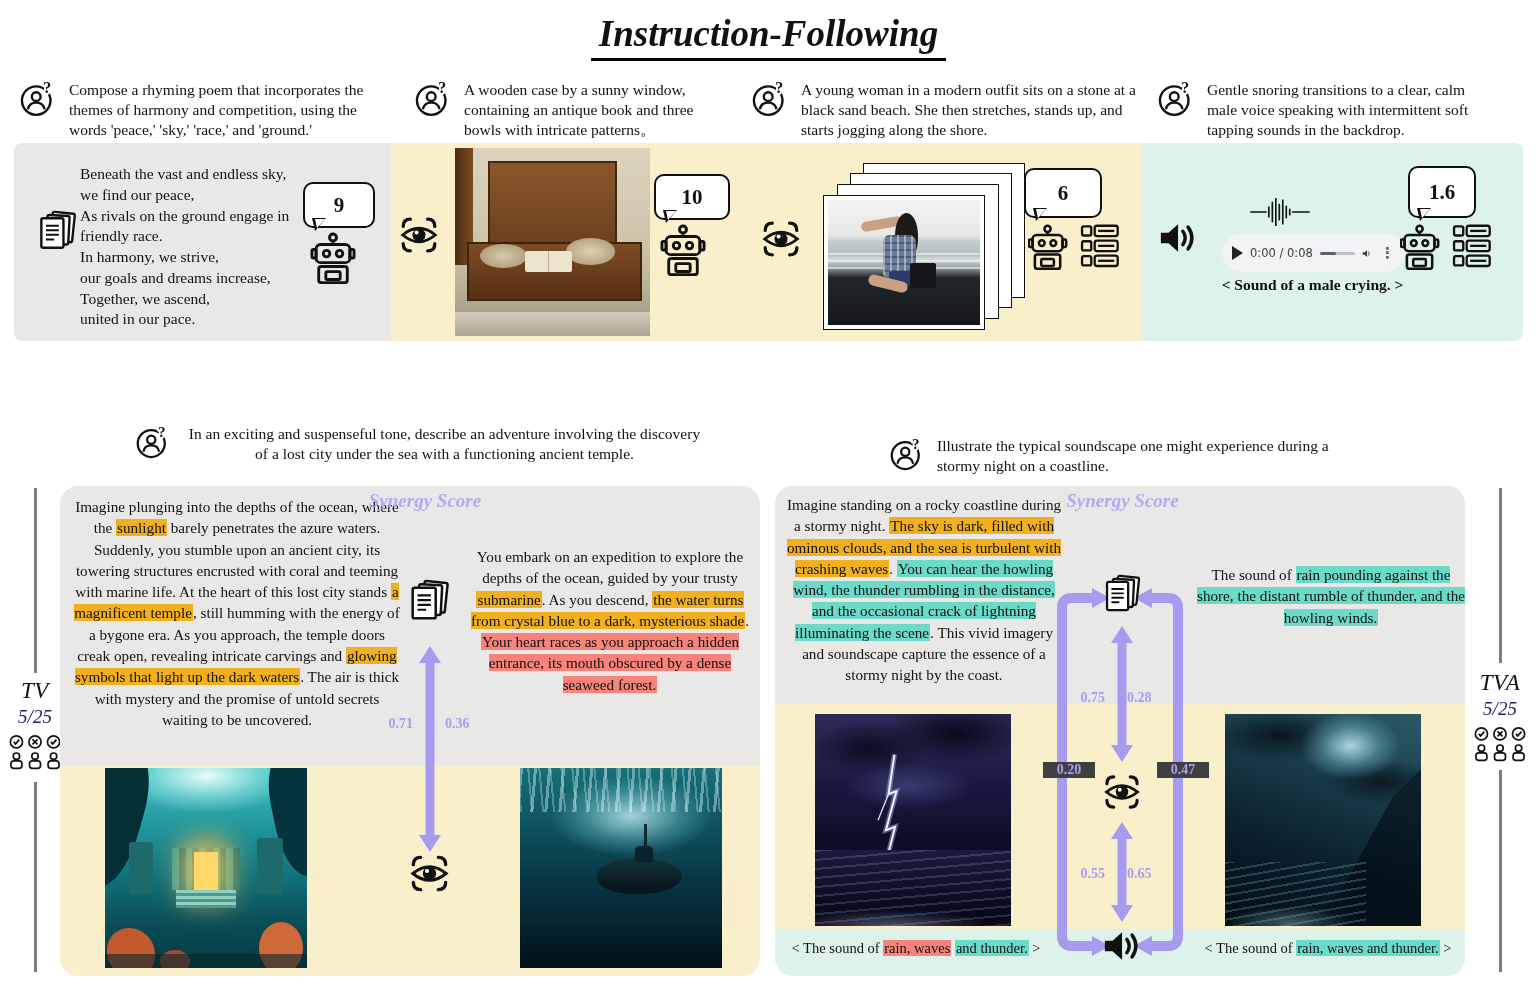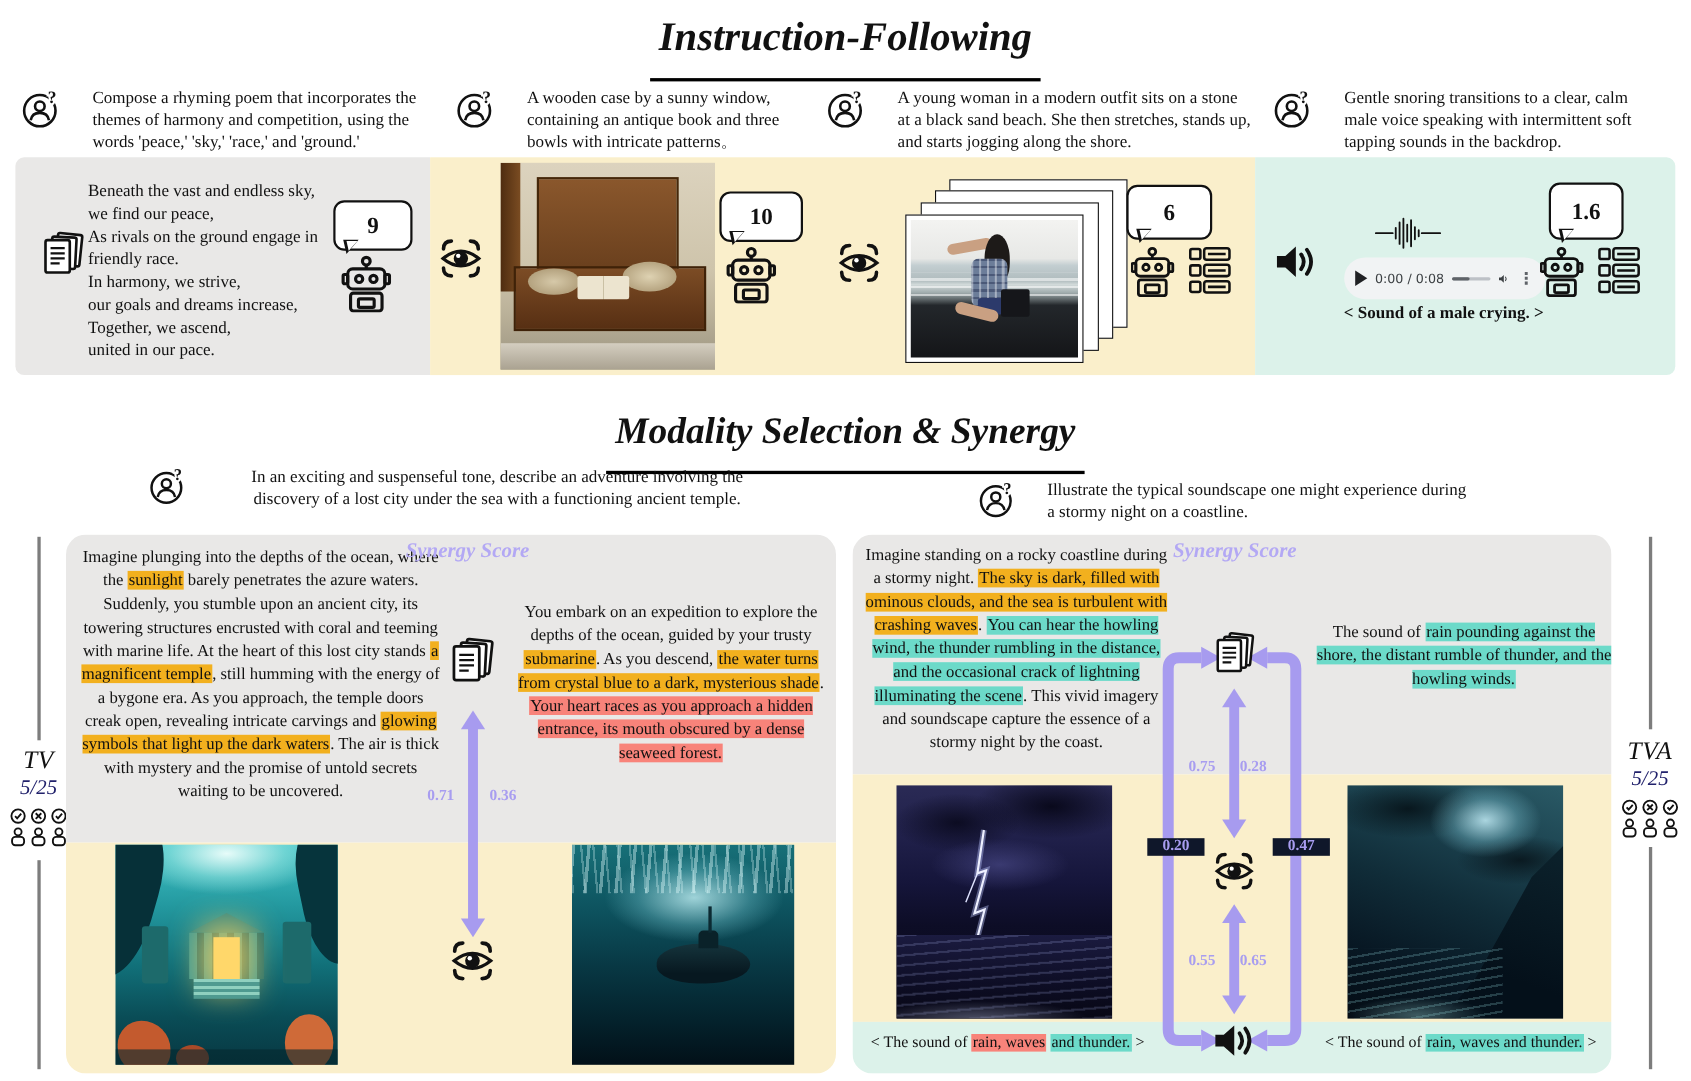--- a/index.html
+++ b/index.html
@@ -1,25 +1,25 @@
 <!DOCTYPE html>
 <html><head>
 <meta charset="utf-8">
 <style>
   html,body{margin:0;padding:0;background:#fff;}
   .canvas{position:relative;width:1537px;height:983px;background:#fff;overflow:hidden;
           font-family:"Liberation Serif",serif;color:#111;}
   .abs{position:absolute;}
   
   .sec-title{position:absolute;left:0;right:0;text-align:center;font-weight:bold;font-style:italic;}
-  .sec-title span{display:inline-block;border-bottom:3.5px solid #000;padding:0 8px 16px;}
+  .sec-title span{display:inline-block;border-bottom:3.5px solid #000;padding:0 8px 3px;}
   #title1{top:12px;font-size:37px;}
   #title2{top:374px;font-size:34px;}
   
-  .prompt{position:absolute;display:flex;gap:28px;align-items:flex-start;}
+  .prompt{position:absolute;display:flex;gap:13px;align-items:flex-start;}
   .prompt .ptext{font-size:15.5px;line-height:1.3;}
   .picon{flex:0 0 auto;}
   
   .band{position:absolute;top:143px;height:198px;}
   #band-grey{left:14px;width:377px;background:#e9e8e7;border-radius:8px 0 0 8px;}
   #band-yellow{left:391px;width:750px;background:#faefcb;}
   #band-mint{left:1141px;width:382px;background:#dcf2ea;border-radius:0 8px 8px 0;}
   .poem{font-size:15.5px;line-height:1.34;white-space:pre-line;}
   
   .bubble{position:absolute;background:#fff;border:2.6px solid #111;border-radius:10px;
@@ -43,21 +43,21 @@
   #panelR{left:775px;width:690px;height:490px;}
   .pband{position:absolute;left:0;width:100%;}
   .rich{position:absolute;text-align:center;font-size:15.2px;line-height:1.4;}
   .hl{padding:0 1px;}
   .hl-orange{background:#f2b01e;}
   .hl-red{background:#f8837a;}
   .hl-teal{background:#6cdac9;}
   .synergy{position:absolute;text-align:center;font-weight:bold;font-style:italic;font-size:19px;
            color:#b3a8f4;line-height:1.15;}
   .score{position:absolute;color:#a89df0;font-weight:bold;font-size:14px;}
-  .score.bg{background:#0f172a;padding:0 3px;z-index:6;}
+  .score.bg{background:#404040;padding:0 3px;z-index:6;}
   .arrow-svg{position:absolute;pointer-events:none;z-index:4;}
   .micon{position:absolute;z-index:5;}
   
   .photo{position:absolute;overflow:hidden;}
   .photo>div{position:absolute;}
   #ph-case{background:linear-gradient(180deg,#dcd3be 0%,#cec4ab 52%,#b9b098 74%,#9a927f 100%);}
   #ph-case .edge{left:0;top:0;width:9%;height:62%;background:linear-gradient(90deg,#4e2c10,#7a4c22);}
   #ph-case .lid{left:17%;top:7%;width:64%;height:45%;background:linear-gradient(180deg,#8a572c,#693f1d);border:2px solid #452709;}
   #ph-case .base{left:6%;top:50%;width:88%;height:29%;background:linear-gradient(180deg,#7c4c25,#572f13);border:2px solid #3f2208;}
   #ph-case .bowl1{left:13%;top:51%;width:24%;height:13%;background:radial-gradient(#d6c9a9,#a5916c);border-radius:50%;}
@@ -330,23 +330,20 @@
     <div class="kebab">⋮</div>
   </div>
   <div class="abs audio-cap" style="left:1205px;top:276px;width:215px;">&lt; Sound of a male crying. &gt;</div>
   <div class="bubble" style="left:1408px;top:166px;width:64px;height:48px;">
     <span>1.6</span>
   </div>
   <svg class="abs" style="left:1400px;top:224px;" width="92" height="46">
       <use href="#sym-roblist"></use>
     </svg>
 
-  <div id="title2" class="sec-title">
-    <span>Modality Selection &amp; Synergy</span>
-  </div>
 
   <div class="prompt" style="left:134px;top:424px;width:572px;">
     <svg class="picon" width="36" height="36">
         <use href="#sym-userq"></use>
       </svg>
     <div class="ptext" style="text-align:center;">In an exciting and suspenseful tone, describe an adventure involving the discovery of a lost city under the sea with a functioning ancient temple.</div>
   </div>
   <div class="prompt" style="left:888px;top:436px;width:450px;">
     <svg class="picon" width="36" height="36">
         <use href="#sym-userq"></use>

